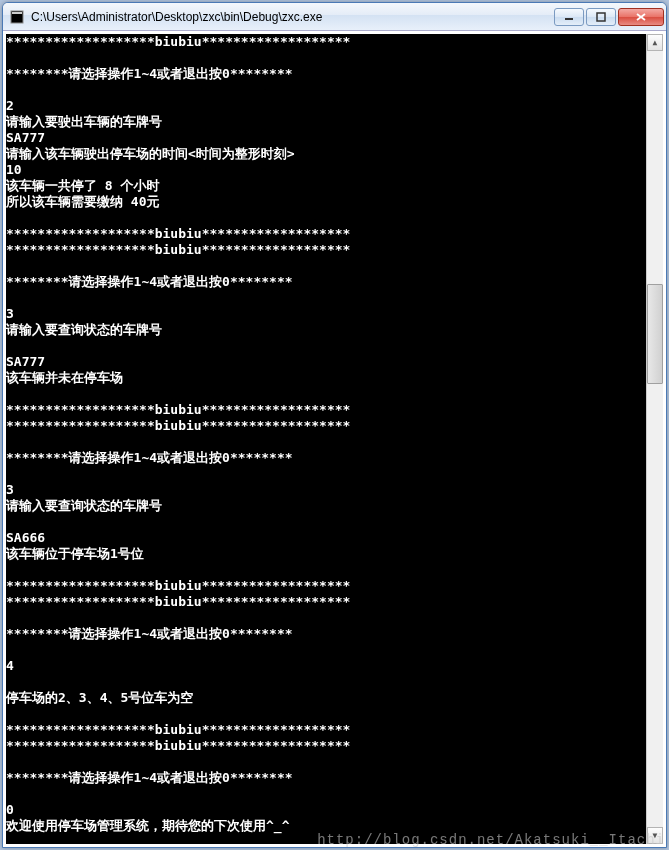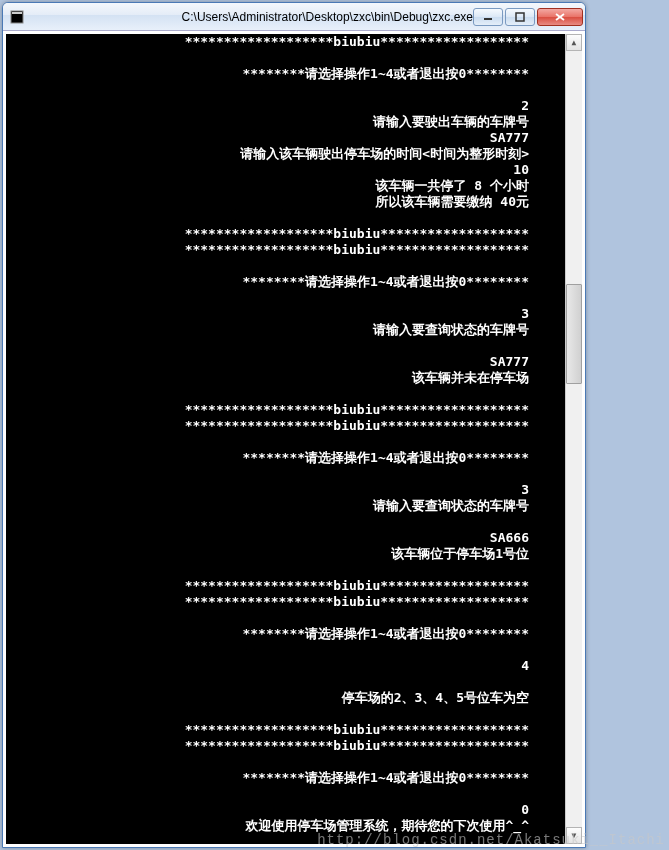--- a/index.html
+++ b/index.html
@@ -7,29 +7,28 @@
     background: #b0c4de;
     font-family: "SimSun", "Microsoft YaHei", monospace;
     overflow: hidden;
     width: 669px;
     height: 850px;
   }
   .window {
     position: absolute;
     top: 2px;
     left: 2px;
-    width: 584px;
+    width: 665px;
     height: 846px;
     background: #fff;
     border: 1px solid #4a79b5;
     border-radius: 6px 6px 0 0;
     display: flex;
     flex-direction: column;
     box-shadow: 0 0 4px rgba(0,0,0,0.3);
-    text-align: right;
   }
   .titlebar {
     height: 28px;
     background: linear-gradient(to bottom, #f4f8fc 0%, #e4ecf7 45%, #d4e2f3 46%, #e8f0fa 100%);
     border-bottom: 1px solid #aac;
     display: flex;
     align-items: center;
     padding: 0 2px 0 6px;
     border-radius: 5px 5px 0 0;
   }

